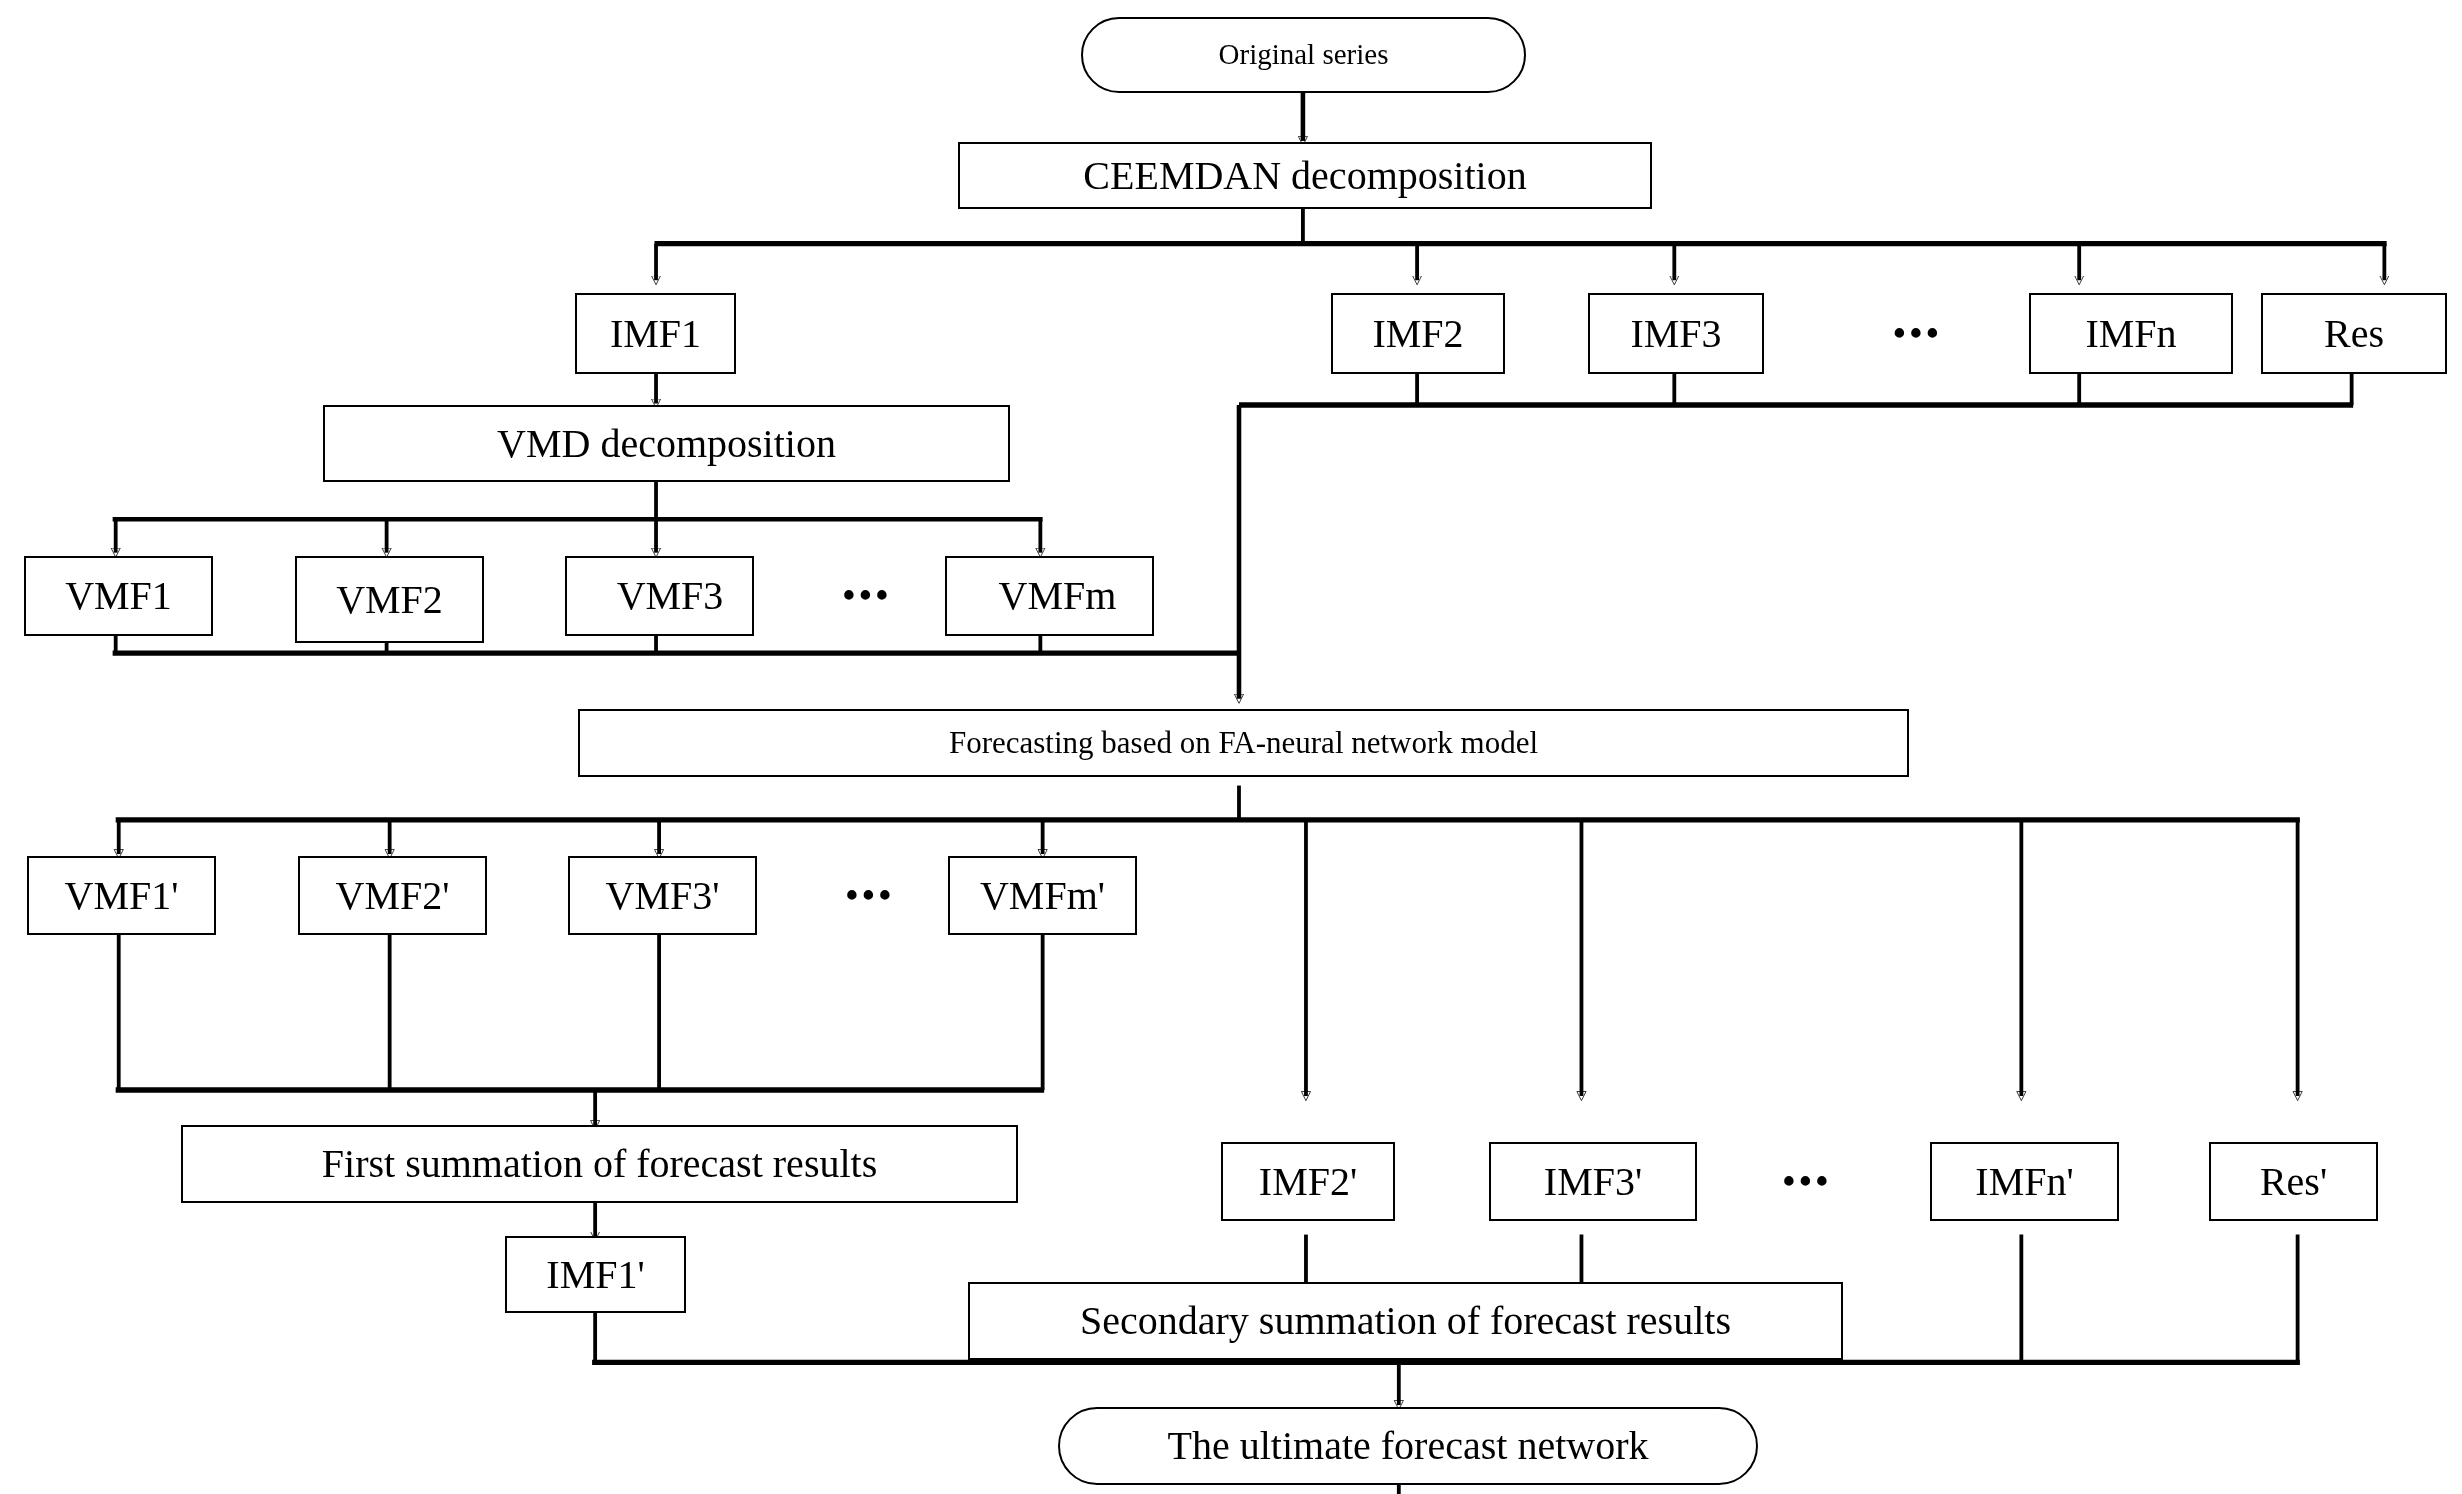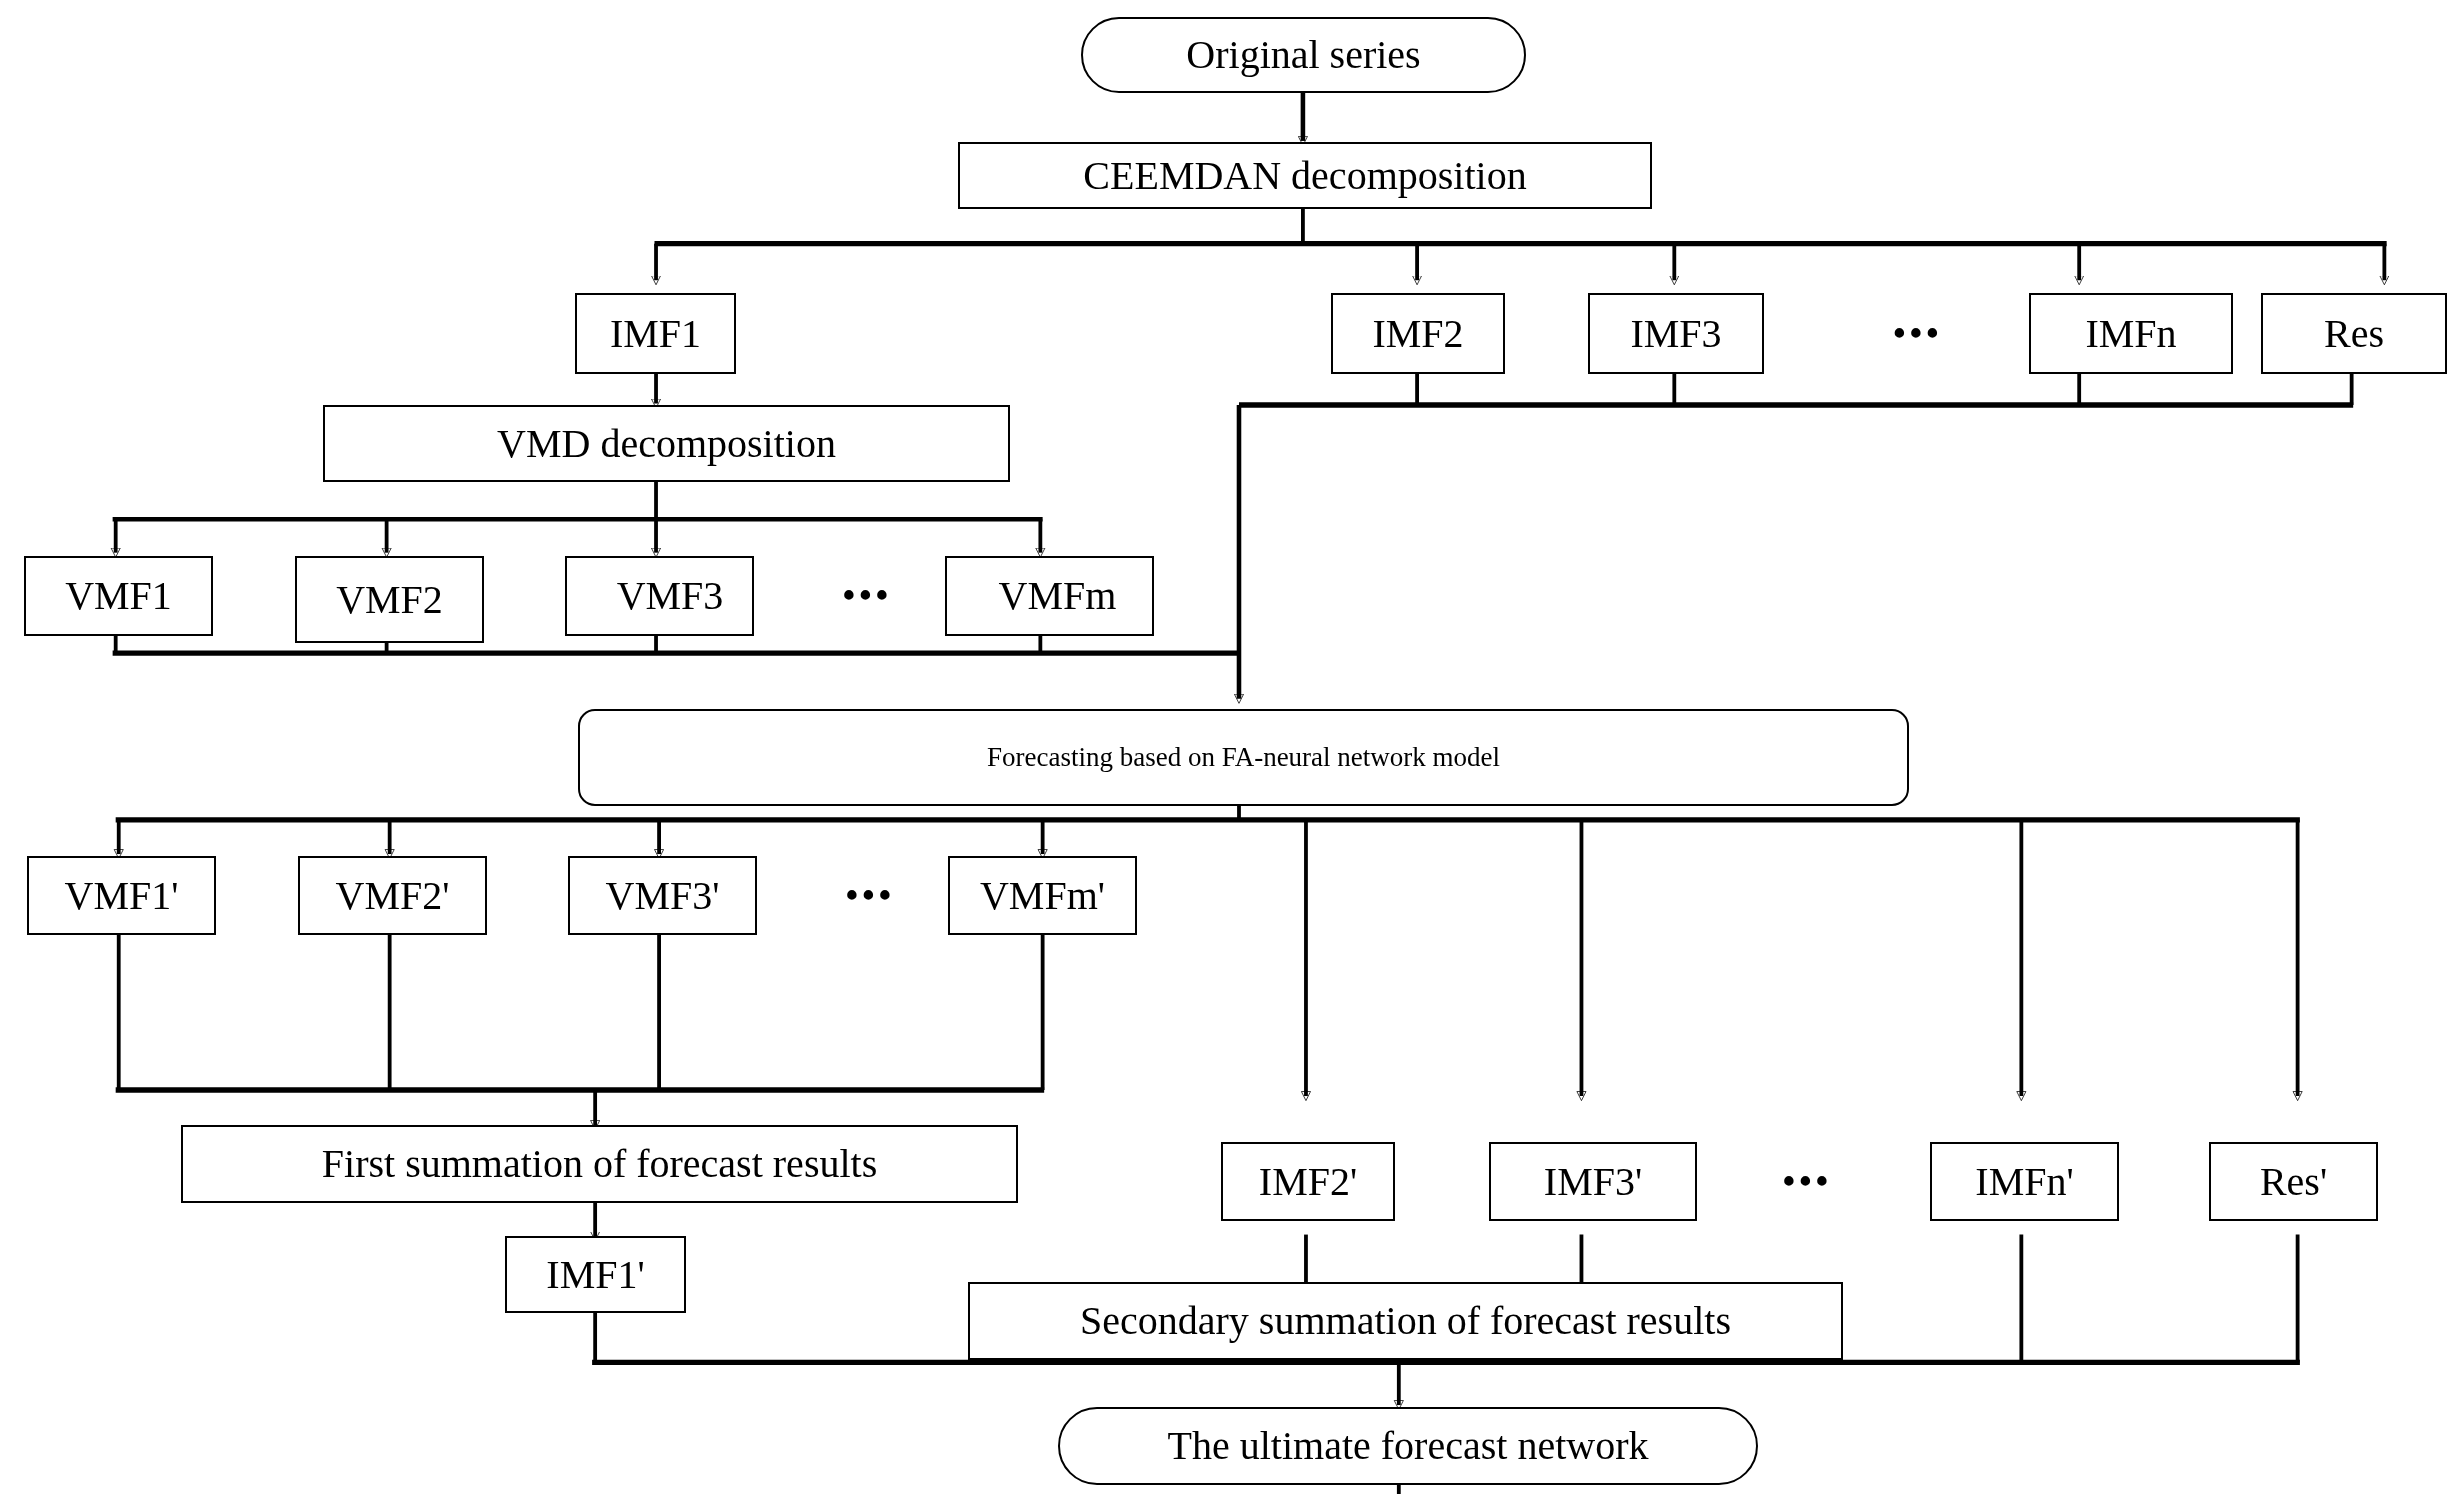--- a/index.html
+++ b/index.html
@@ -83,40 +83,40 @@
     <line x1="1716" y1="1622" x2="1716" y2="1790" stroke-width="5"></line>
     <line x1="2078" y1="1622" x2="2078" y2="1790" stroke-width="5"></line>
     <line x1="2656" y1="1622" x2="2656" y2="1790" stroke-width="5"></line>
     <line x1="3019" y1="1622" x2="3019" y2="1790" stroke-width="5"></line>
     <line x1="778" y1="1790" x2="3022" y2="1790" stroke-width="7"></line>
     <line x1="1838" y1="1790" x2="1838" y2="1846" stroke-width="5" marker-end="url(#ah)"></line>
 
     <line x1="1838" y1="1948" x2="1838" y2="1996" stroke-width="5" marker-end="url(#ah)"></line>
   </svg>
 
-  <div class="node term" style="left:1081px;top:16.7px;width:445px;height:76px;font-size:40px;">Original series</div>
+  <div class="node term" style="left:1081px;top:16.7px;width:445px;height:76px;font-size:29px;">Original series</div>
 
   <div class="node" style="left:958px;top:142px;width:694px;height:67px;font-size:40px;">CEEMDAN decomposition</div>
 
   <div class="node" style="left:575px;top:293px;width:161px;height:81px;font-size:40px;">IMF1</div>
   <div class="node" style="left:1331px;top:293px;width:174px;height:81px;font-size:40px;">IMF2</div>
   <div class="node" style="left:1588px;top:293px;width:176px;height:81px;font-size:40px;">IMF3</div>
   <div class="ell" style="left:1842px;top:293px;width:152px;height:81px;font-size:35px;">•••</div>
   <div class="node" style="left:2029px;top:293px;width:204px;height:81px;font-size:40px;">IMFn</div>
   <div class="node" style="left:2261px;top:293px;width:186px;height:81px;font-size:40px;">Res</div>
 
   <div class="node" style="left:323px;top:405px;width:687px;height:77px;font-size:40px;">VMD decomposition</div>
 
   <div class="node" style="left:24px;top:556px;width:189px;height:80px;font-size:40px;">VMF1</div>
   <div class="node" style="left:295px;top:556px;width:189px;height:87px;font-size:40px;">VMF2</div>
   <div class="node" style="left:565px;top:556px;width:189px;height:80px;font-size:40px;padding-left:21px;">VMF3</div>
   <div class="ell" style="left:799px;top:556px;width:137px;height:80px;font-size:35px;">•••</div>
   <div class="node" style="left:945px;top:556px;width:209px;height:80px;font-size:40px;padding-left:16px;">VMFm</div>
 
-  <div class="node" style="left:578px;top:709px;width:1331px;height:97px;font-size:27px;border-radius:17px;">Forecasting based on FA-neural network model</div>
+  <div class="node" style="left:578px;top:709px;width:1331px;height:68px;font-size:31px;">Forecasting based on FA-neural network model</div>
 
   <div class="node" style="left:27px;top:856px;width:189px;height:79px;font-size:40px;">VMF1'</div>
   <div class="node" style="left:298px;top:856px;width:189px;height:79px;font-size:40px;">VMF2'</div>
   <div class="node" style="left:568px;top:856px;width:189px;height:79px;font-size:40px;">VMF3'</div>
   <div class="ell" style="left:802px;top:856px;width:137px;height:79px;font-size:35px;">•••</div>
   <div class="node" style="left:948px;top:856px;width:189px;height:79px;font-size:40px;">VMFm'</div>
 
   <div class="node" style="left:181px;top:1125px;width:837px;height:78px;font-size:40px;">First summation of forecast results</div>
 
   <div class="node" style="left:505px;top:1236px;width:181px;height:77px;font-size:40px;">IMF1'</div>

